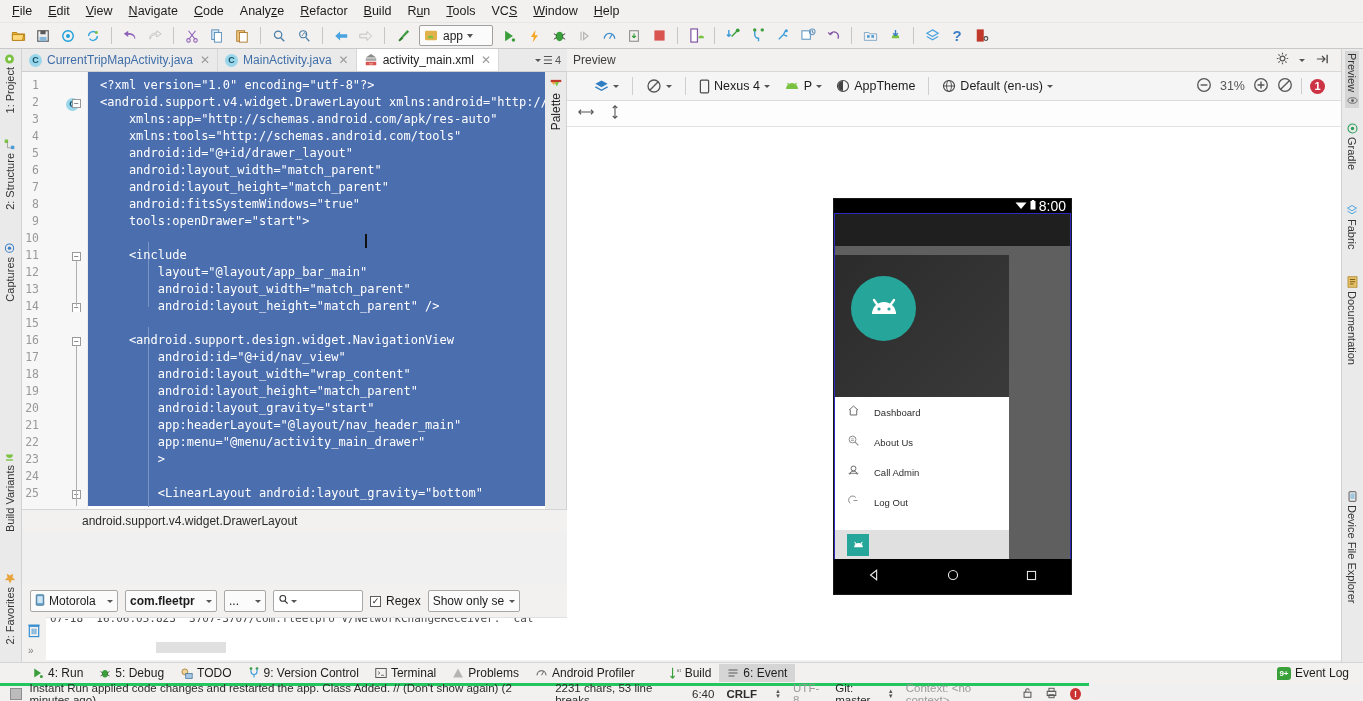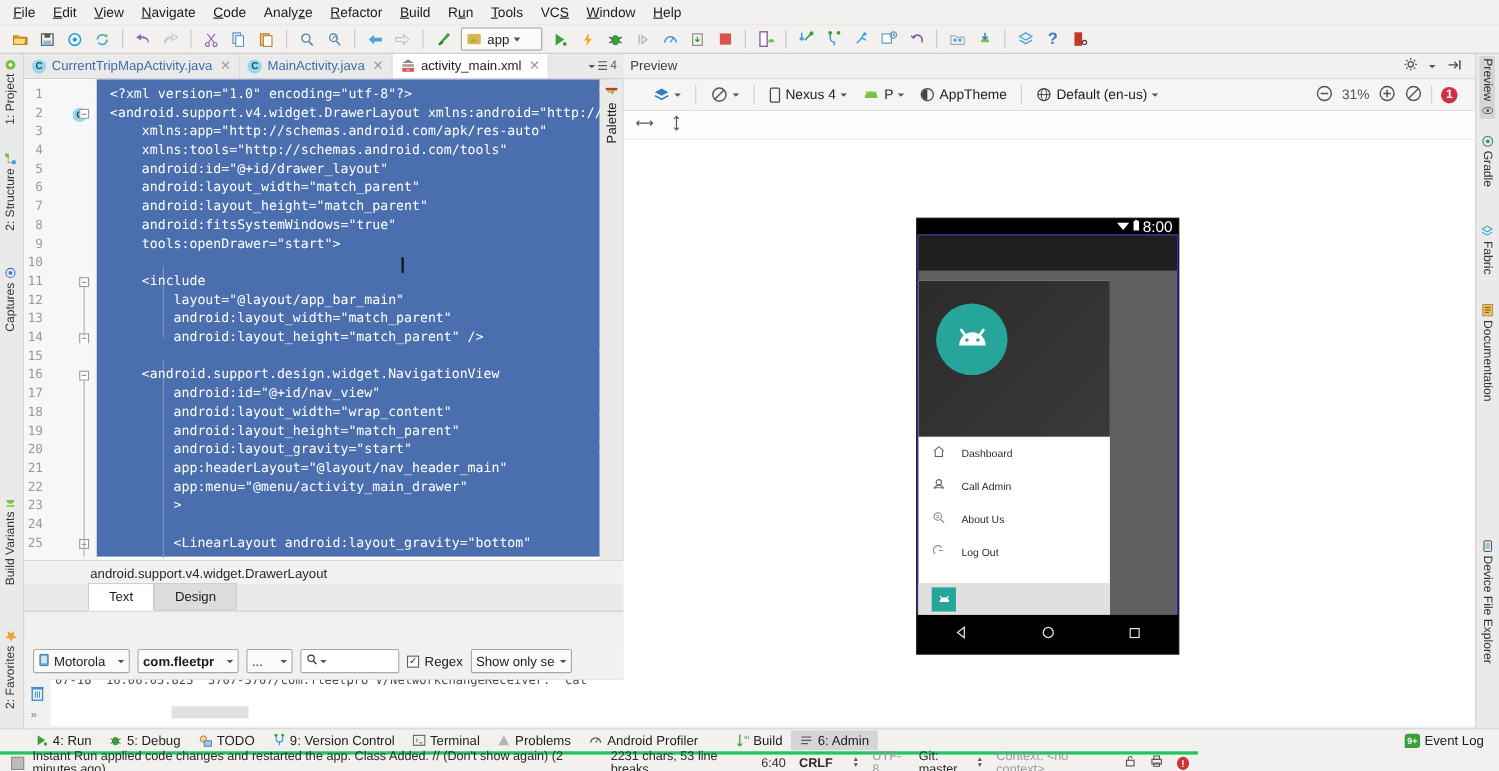--- a/index.html
+++ b/index.html
@@ -681,25 +681,20 @@
     <div class="mark-yellow" style="top:338px;"></div>
     <div class="ed-scroll">
       <div class="ed-scroll-thumb" style="top:2px; height:150px;"></div>
     </div>
   </div>
 
   <div class="ed-status">
     <span>android.support.v4.widget.DrawerLayout</span>
   </div>
 
-  <div class="td-tabs">
-    <div style="width:58px;"></div>
-    <div class="td-tab on">Text</div>
-    <div class="td-tab off">Design</div>
-  </div>
 
 
   <div class="logcat-bar">
     <div class="lc-combo" style="width:88px;">
       <span>
         <svg width="10" height="12" viewBox="0 0 12 16">
             <rect x="1" y="1" width="10" height="14" rx="1" fill="#6aa9d4" stroke="#37627f"></rect>
             <rect x="2.5" y="3" width="7" height="9" fill="#cfe6f5"></rect>
           </svg>
       </span>
@@ -902,33 +897,33 @@
           <div class="drawer-items" id="drawer-items">
               <div class="ditem">
                 <span><svg width="13" height="13" viewBox="0 0 16 16">
                     <path d="M2.5 7.5L8 2.5l5.5 5" fill="none" stroke="#666" stroke-width="1.2"></path>
                     <path d="M4 7v6.5h8V7" fill="none" stroke="#666" stroke-width="1.2"></path>
                   </svg></span>
                 <span class="dlabel">Dashboard</span>
               </div>
               <div class="ditem">
                 <span><svg width="13" height="13" viewBox="0 0 16 16">
+                    <circle cx="6.8" cy="6.8" r="4.2" fill="none" stroke="#888" stroke-width="1.2"></circle>
+                    <path d="M10 10l4 4" stroke="#888" stroke-width="1.4"></path>
+                    <path d="M5 6h3.5M5 8h3.5" stroke="#888" stroke-width="0.9"></path>
+                  </svg></span>
+                <span class="dlabel">About Us</span>
+              </div>
+              <div class="ditem">
+                <span><svg width="13" height="13" viewBox="0 0 16 16">
                     <circle cx="8" cy="5.5" r="3" fill="none" stroke="#666" stroke-width="1.2"></circle>
                     <path d="M3.5 13c0-2.6 2-4.2 4.5-4.2S12.5 10.4 12.5 13" fill="none" stroke="#666" stroke-width="1.2"></path>
                     <path d="M2 11.5h12" stroke="#666" stroke-width="1"></path>
                   </svg></span>
                 <span class="dlabel">Call Admin</span>
-              </div>
-              <div class="ditem">
-                <span><svg width="13" height="13" viewBox="0 0 16 16">
-                    <circle cx="6.8" cy="6.8" r="4.2" fill="none" stroke="#888" stroke-width="1.2"></circle>
-                    <path d="M10 10l4 4" stroke="#888" stroke-width="1.4"></path>
-                    <path d="M5 6h3.5M5 8h3.5" stroke="#888" stroke-width="0.9"></path>
-                  </svg></span>
-                <span class="dlabel">About Us</span>
               </div>
               <div class="ditem">
                 <span><svg width="13" height="13" viewBox="0 0 16 16">
                     <path d="M11 4.5A5 5 0 104 11.5" fill="none" stroke="#888" stroke-width="1.2"></path>
                     <path d="M8 8h5" stroke="#888" stroke-width="1.1"></path>
                   </svg></span>
                 <span class="dlabel">Log Out</span>
               </div>
             </div>
           <div class="drawer-foot">
@@ -1017,21 +1012,21 @@
       <svg width="12" height="13" viewBox="0 0 14 16">
           <path d="M4 1v13M4 14l-2.5-3M4 14l2.5-3" stroke="#3a9e3a" stroke-width="1.4" fill="none"></path>
           <text x="9" y="6" font-size="5" fill="#555" font-family="monospace">01</text>
         </svg>
       <span>Build</span>
     </div>
     <div class="twb-item sel">
       <svg width="12" height="12" viewBox="0 0 16 16">
           <path d="M2 4h12M2 8h12M2 12h8" stroke="#5a5a5a" stroke-width="1.4"></path>
         </svg>
-      <span>6: Admin</span>
+      <span>6: Event</span>
     </div>
     <div class="twb-item" style="margin-left:auto;margin-right:6px;">
       <span style="display:inline-flex;width:14px;height:13px;background:#3aa03a;color:#fff;font-size:8px;font-weight:bold;border-radius:3px 3px 3px 0;align-items:center;justify-content:center;">9+</span>
       <span>Event Log</span>
     </div>
   </div>
 
   <div class="statusbar">
     <span style="display:inline-block;width:12px;height:12px;border:1px solid #8d8d8d;background:#bcbcbc;margin:0 8px 0 10px;"></span>
     <span>Instant Run applied code changes and restarted the app. Class Added. // (Don't show again) (2 minutes ago)</span>

